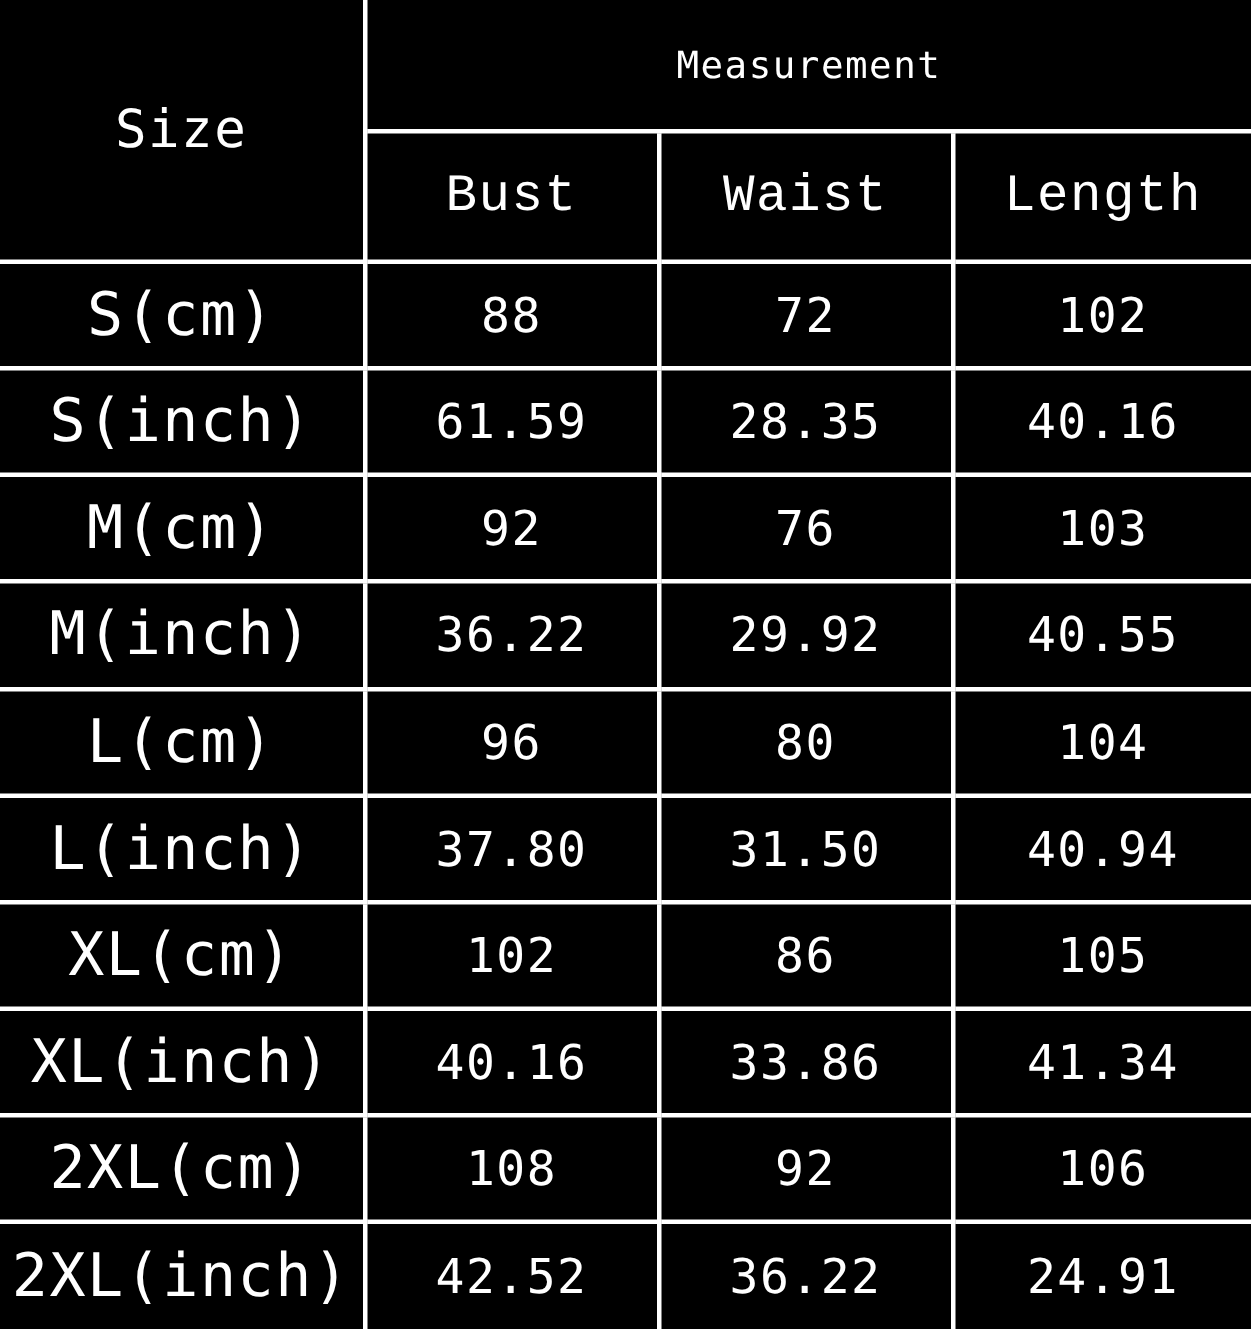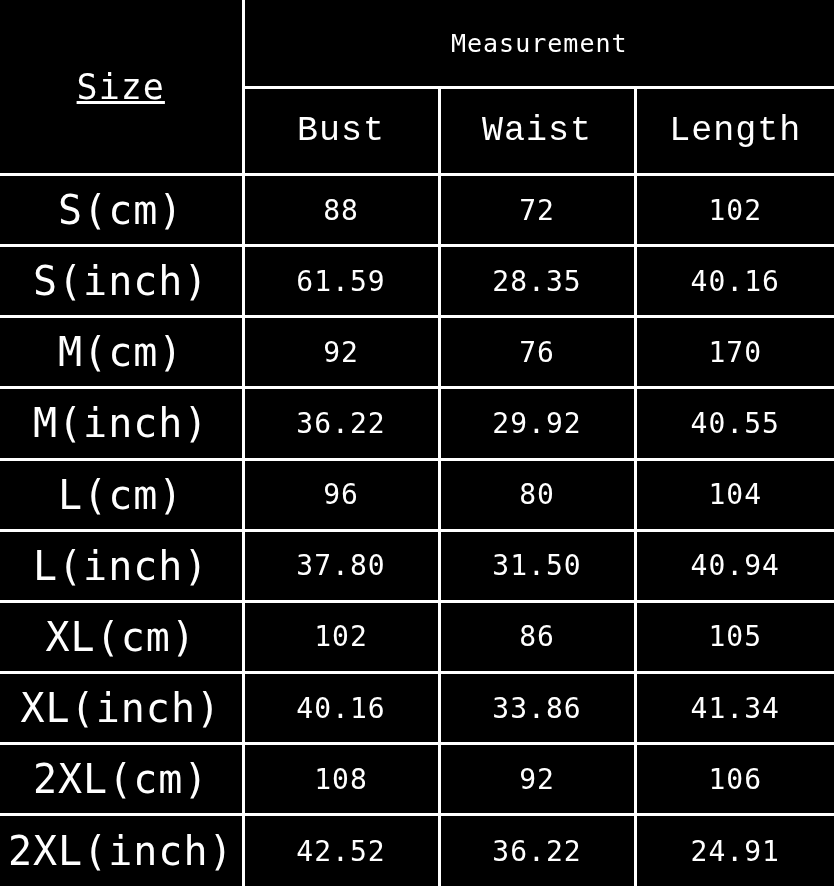--- a/index.html
+++ b/index.html
@@ -30,21 +30,21 @@
   #size-chart td {
     border: 3px solid #ffffff;
     text-align: center;
     vertical-align: middle;
     color: #ffffff;
     background: #000000;
     font-weight: normal;
     letter-spacing: 1px;
   }
   
-  #size-chart tr:first-child th:first-child { border-top: none; border-left: none; text-decoration: underline; }
+  #size-chart tr:first-child th:first-child { border-top: none; border-left: none; }
   #size-chart tr:first-child th:last-child  { border-top: none; border-right: none; }
   #size-chart tr:first-child th { border-top: none; }
   #size-chart tr:nth-child(2) th:first-child { border-left: none; }
   #size-chart tr:nth-child(2) th:last-child  { border-right: none; }
   #size-chart tbody tr td:first-child { border-left: none; }
   #size-chart tbody tr td:last-child  { border-right: none; }
   #size-chart tbody tr:last-child td  { border-bottom: none; }
 
   .hd-size {
     font-size: 35px;
@@ -60,21 +60,21 @@
     font-size: 35px;
     height: 82px;
     letter-spacing: 3px;
     font-family: Liberation Mono, monospace;
   }
   .cell-size {
     font-size: 40px;
     letter-spacing: 0px;
   }
   .cell-val {
-    font-size: 28px;
+    font-size: 32px;
     letter-spacing: 0px;
   }
   #size-chart tbody tr { height: 71px; }
 </style>
 </head>
 <body>
 
 <table id="size-chart">
   <colgroup>
     <col class="c-size">
@@ -103,21 +103,21 @@
     <tr>
       <td class="cell-size">S(inch)</td>
       <td class="cell-val">61.59</td>
       <td class="cell-val">28.35</td>
       <td class="cell-val">40.16</td>
     </tr>
     <tr>
       <td class="cell-size">M(cm)</td>
       <td class="cell-val">92</td>
       <td class="cell-val">76</td>
-      <td class="cell-val">170</td>
+      <td class="cell-val">103</td>
     </tr>
     <tr>
       <td class="cell-size">M(inch)</td>
       <td class="cell-val">36.22</td>
       <td class="cell-val">29.92</td>
       <td class="cell-val">40.55</td>
     </tr>
     <tr>
       <td class="cell-size">L(cm)</td>
       <td class="cell-val">96</td>

